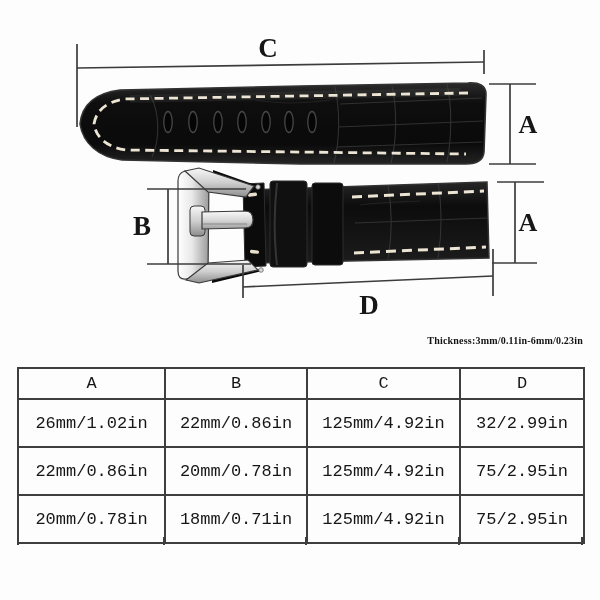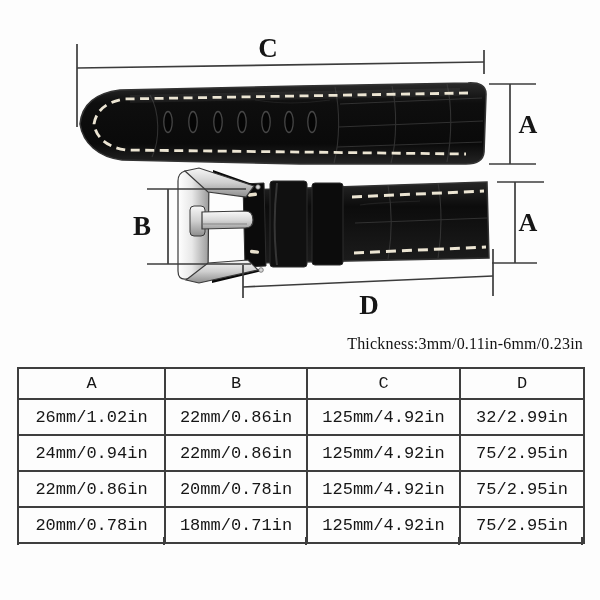--- a/index.html
+++ b/index.html
@@ -13,22 +13,22 @@
   .canvas{position:absolute;left:0;top:0;width:600px;height:600px;}
   svg text{
     font-family:"Liberation Serif", serif;
     font-weight:bold;
     fill:#161616;
   }
   .thickness{
     position:absolute;
     right:17px;top:335px;
     font-family:"Liberation Serif", serif;
-    font-weight:normal;
-    font-size:16px;
+    font-weight:bold;
+    font-size:10px;
     letter-spacing:.2px;
     color:#121212;
     white-space:nowrap;
   }
   table.size{
     position:absolute;
     left:17px;top:367px;
     width:566px;
     border-collapse:collapse;
     table-layout:fixed;
@@ -38,21 +38,21 @@
   }
   table.size th, table.size td{
     border:2px solid #3e3e3e;
     text-align:center;
     vertical-align:middle;
     padding:0;
     font-weight:normal;
     white-space:nowrap;
   }
   table.size thead tr{height:31px;}
-  table.size tbody tr{height:36px;}
+  table.size tbody tr{height:48px;}
   table.size th{font-size:17px;}
   .stub{
     position:absolute;
     width:2px;height:8px;
     background:#3e3e3e;
     top:537px;
   }
 </style>
 </head>
 <body>
@@ -229,26 +229,20 @@
       </tr>
     </thead>
     <tbody>
       <tr>
         <td>26mm/1.02in</td>
         <td>22mm/0.86in</td>
         <td>125mm/4.92in</td>
         <td>32/2.99in</td>
       </tr>
       <tr>
-        <td>24mm/0.94in</td>
-        <td>22mm/0.86in</td>
-        <td>125mm/4.92in</td>
-        <td>75/2.95in</td>
-      </tr>
-      <tr>
         <td>22mm/0.86in</td>
         <td>20mm/0.78in</td>
         <td>125mm/4.92in</td>
         <td>75/2.95in</td>
       </tr>
       <tr>
         <td>20mm/0.78in</td>
         <td>18mm/0.71in</td>
         <td>125mm/4.92in</td>
         <td>75/2.95in</td>

